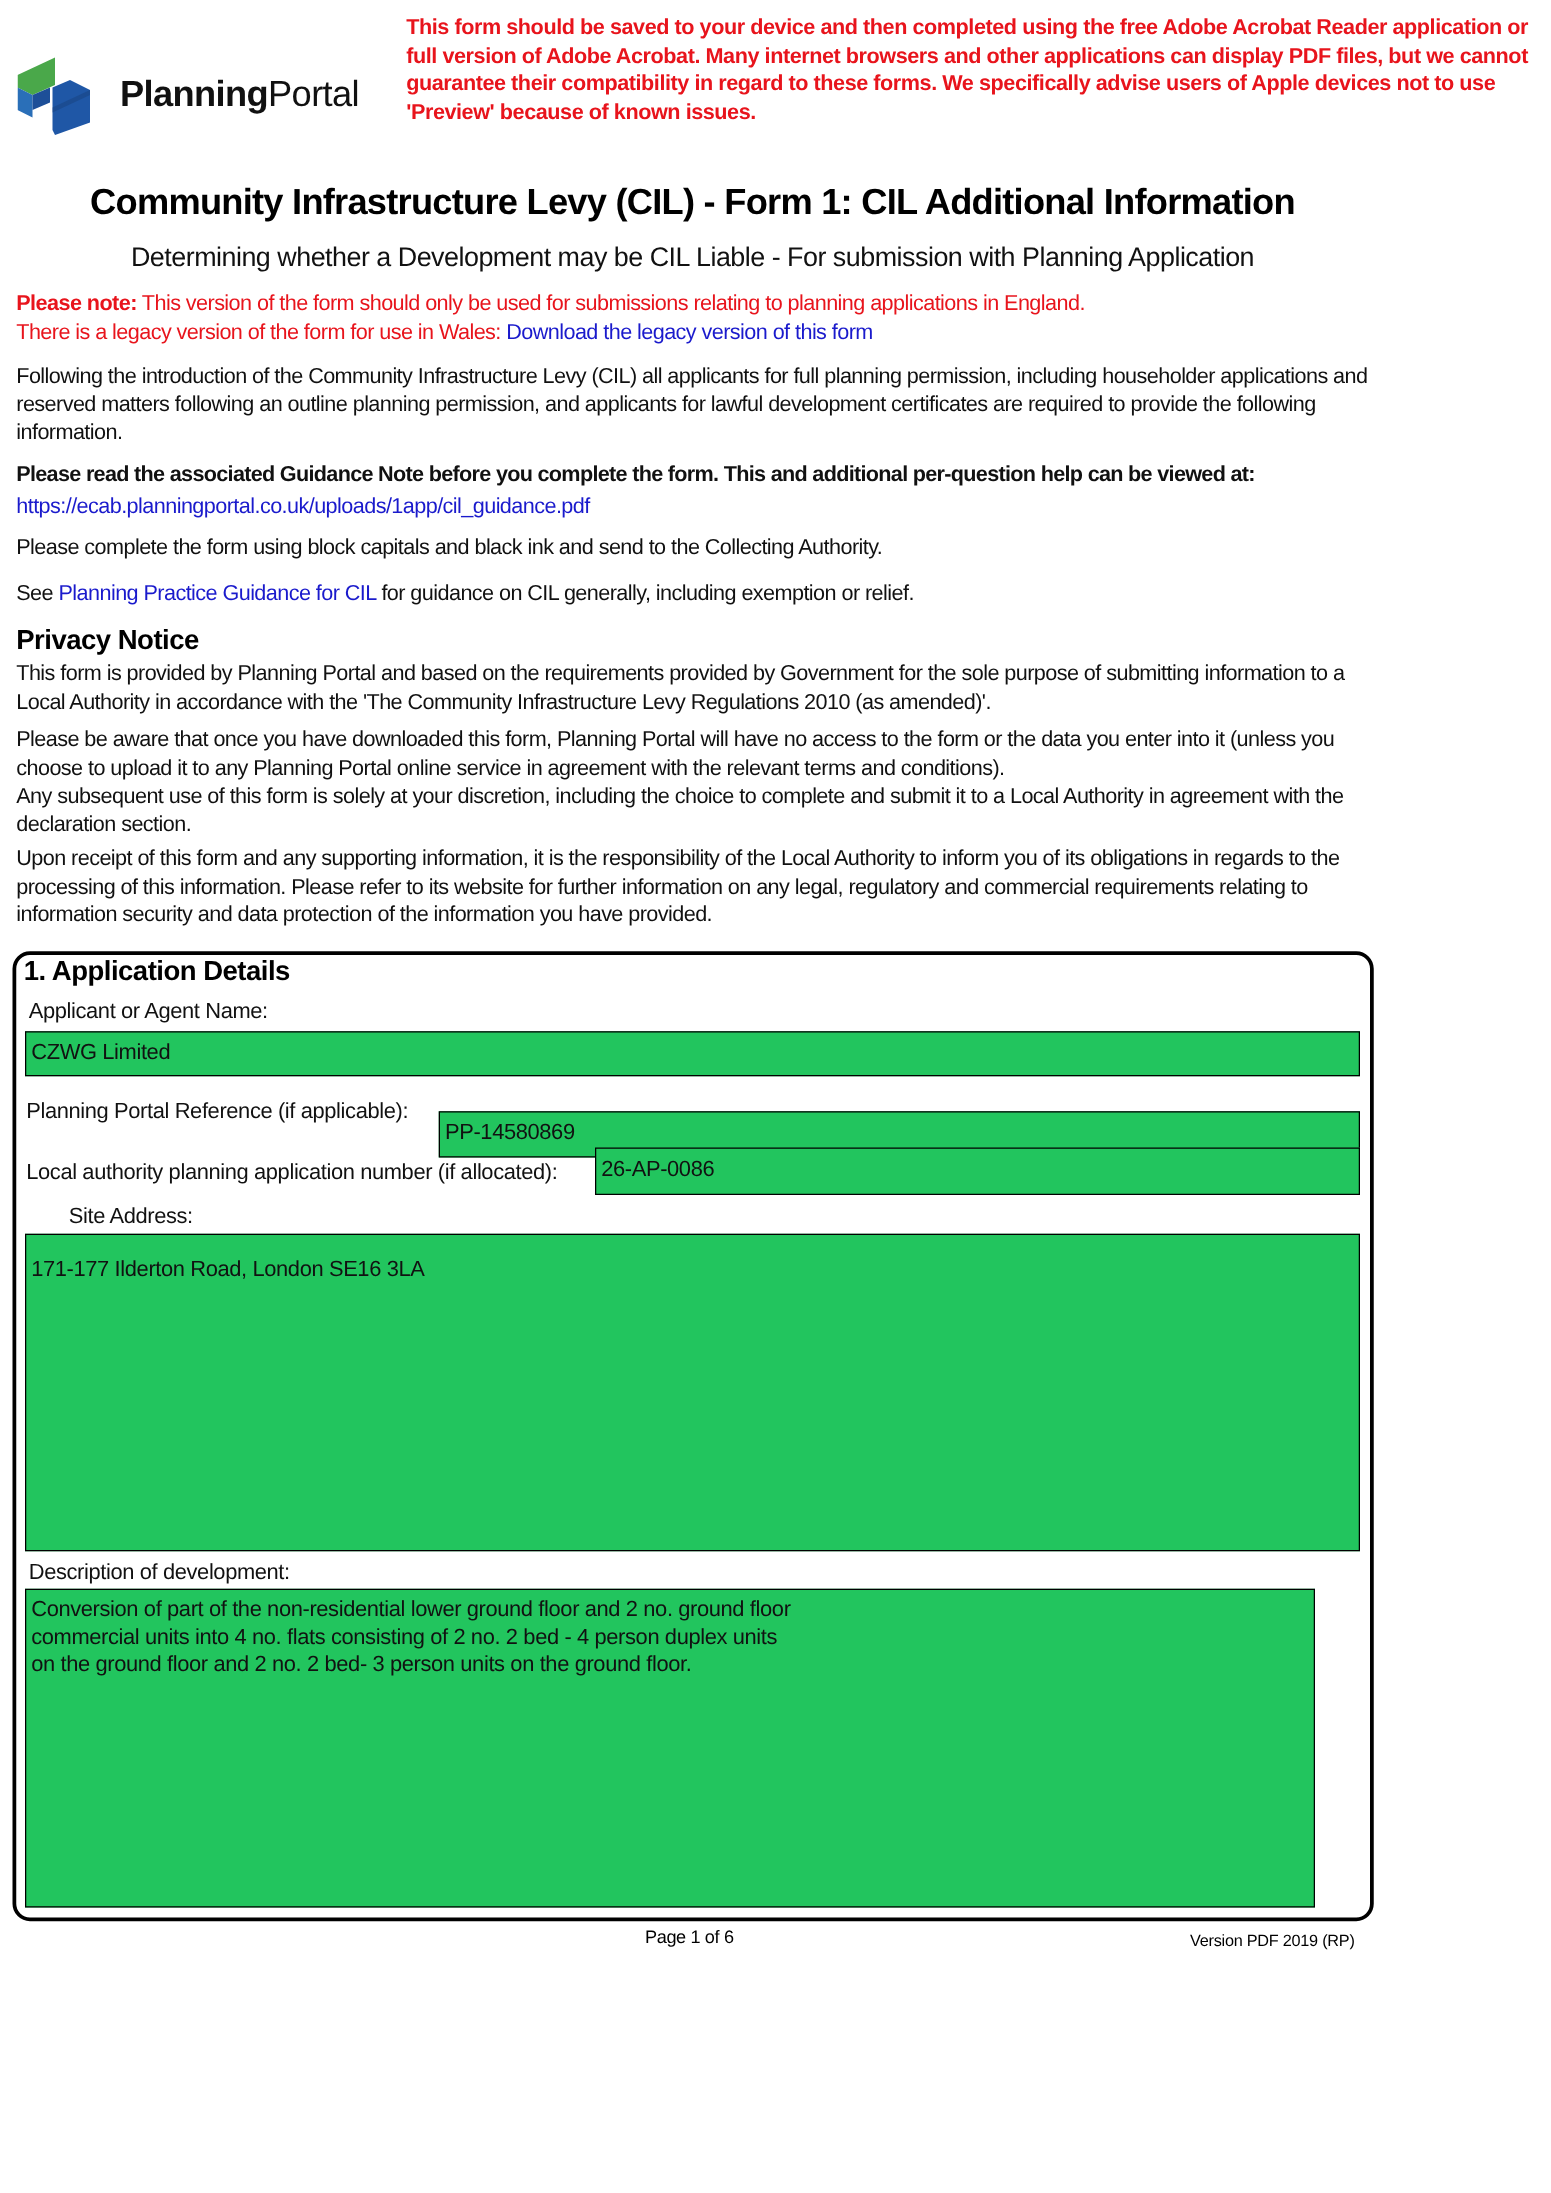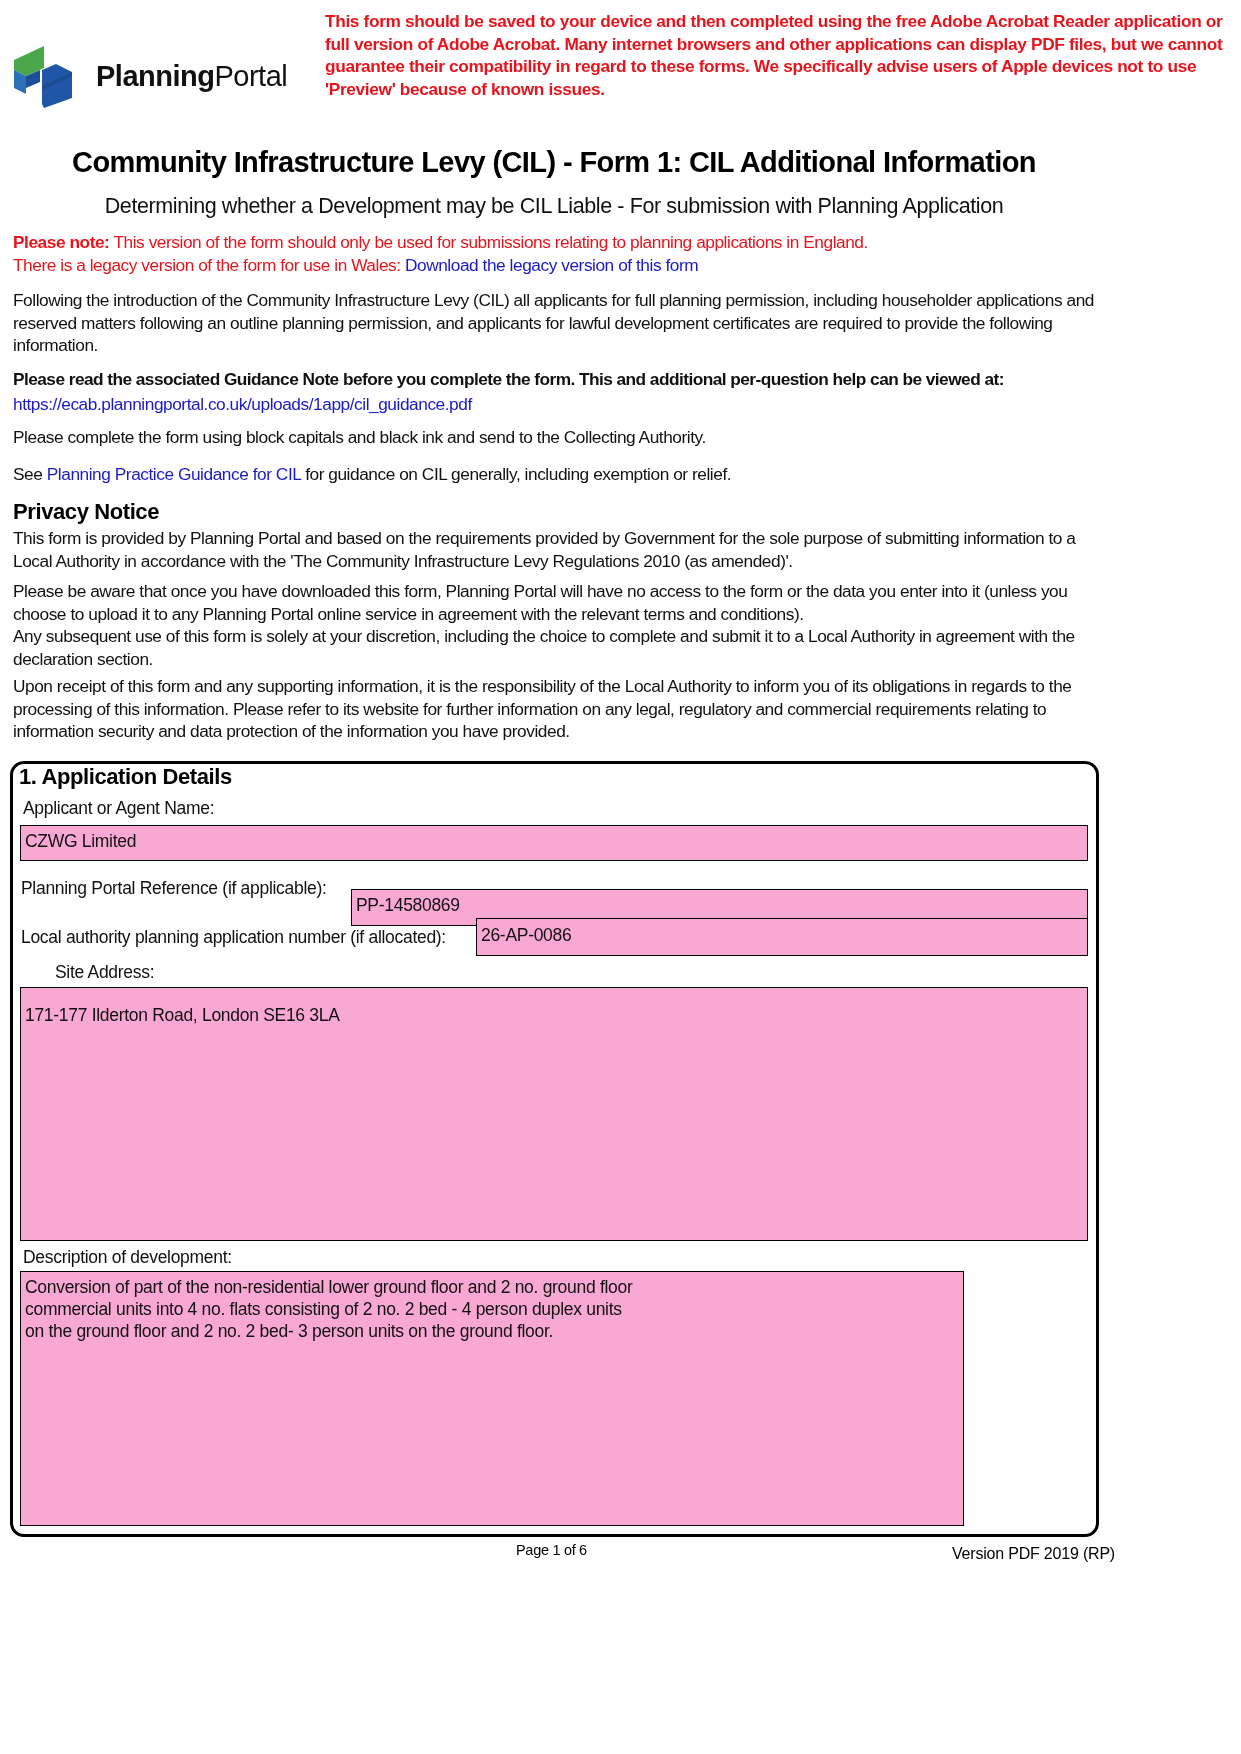--- a/index.html
+++ b/index.html
@@ -49,26 +49,26 @@
     border: 3px solid #000; border-radius: 14px;
   }
   #section-title {
     left: 19px; top: 764px; font-size: 22px; font-weight: 700;
     font-family: "Liberation Sans", sans-serif; letter-spacing: -0.4px;
   }
   .label {
     font-size: 17.5px; font-family: "Liberation Sans", sans-serif; letter-spacing: -0.3px; color: #111;
   }
   .field {
-    border: 1.5px solid #000; background: #f9a8d4; box-sizing: border-box;
+    border: 1.5px solid #000; background: #22c55e; box-sizing: border-box;
     font-size: 17.5px; font-family: "Liberation Sans", sans-serif; letter-spacing: -0.3px;
     padding: 5px 4px; color: #111; line-height: 22px; white-space: pre-wrap;
   }
   #footer-page { left: 516px; top: 1542px; font-size: 14.5px; font-family: "Liberation Sans", sans-serif; letter-spacing: -0.3px; }
-  #footer-version { left: 952px; top: 1545px; font-size: 16px; font-family: "Liberation Sans", sans-serif; letter-spacing: -0.2px; }
+  #footer-version { left: 952px; top: 1545px; font-size: 13px; font-family: "Liberation Sans", sans-serif; letter-spacing: -0.2px; }
 </style>
 </head>
 <body>
 
 <div id="logo" class="abs">
   <svg width="76" height="66" viewBox="0 0 76 66">
     <polygon points="0,18 30,4 30,26 12,34 0,28" fill="#4aa84a"></polygon>
     <polygon points="0,28 12,34 12,52 0,46" fill="#2a6fb8"></polygon>
     <polygon points="30,26 12,34 12,52 30,44" fill="#1f57a6" opacity="0"></polygon>
     <polygon points="28,28 42,22 58,30 58,56 30,66 28,62" fill="#1f57a6"></polygon>
@@ -117,18 +117,18 @@
 <div class="abs label" style="left:21px; top:878px;">Planning Portal Reference (if applicable):</div>
 <div class="abs field" style="left:351px; top:870px; width:737px; height:37px; padding-top:4px;margin-top:19px;">PP-14580869</div>
 
 <div class="abs label" style="left:21px; top:927px;">Local authority planning application number (if allocated):</div>
 <div class="abs field" style="left:476px; top:918px; width:612px; height:38px; padding-top:5px;">26-AP-0086</div>
 
 <div class="abs label" style="left:23px; top:962px;margin-left:32px;">Site Address:</div>
 <div class="abs field" style="left:20px; top:987px; width:1068px; height:254px; padding-top:16px;">171-177 Ilderton Road, London SE16 3LA</div>
 
 <div class="abs label" style="left:23px; top:1247px;">Description of development:</div>
-<div class="abs field" style="left:20px; top:1271px; width:944px; height:255px; padding-top:4px;">Conversion of part of the non-residential lower ground floor and 2 no. ground floor
+<div class="abs field" style="left:20px; top:1271px; width:1032px; height:255px; padding-top:4px;">Conversion of part of the non-residential lower ground floor and 2 no. ground floor
 commercial units into 4 no. flats consisting of 2 no. 2 bed - 4 person duplex units
 on the ground floor and 2 no. 2 bed- 3 person units on the ground floor.</div>
 
 <div id="footer-page" class="abs">Page 1 of 6</div>
 <div id="footer-version" class="abs">Version PDF 2019 (RP)</div>
 
 </body></html>

